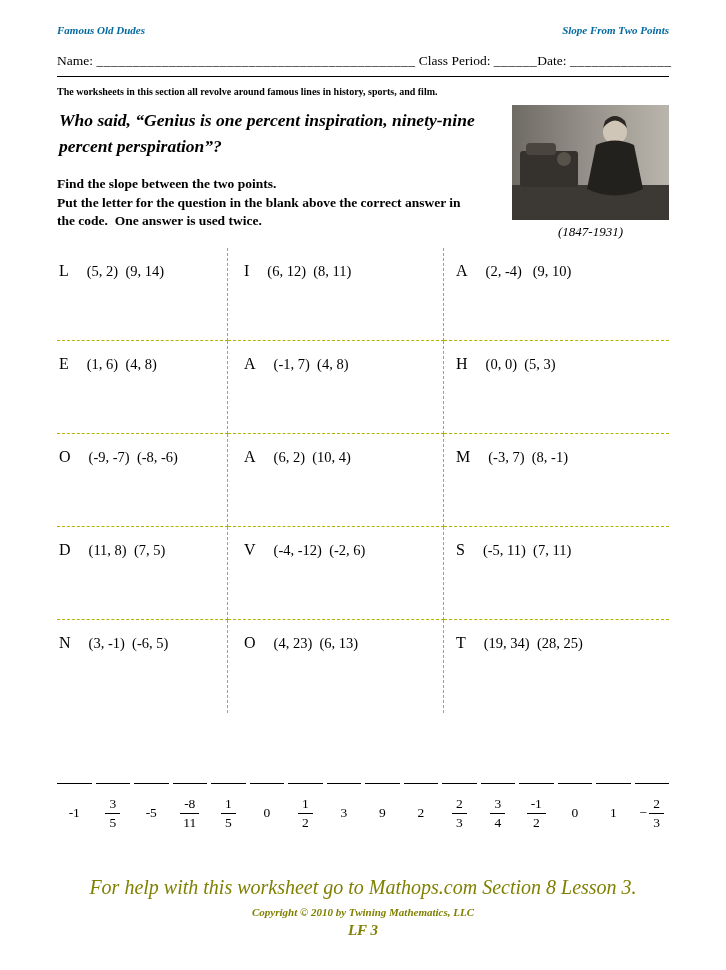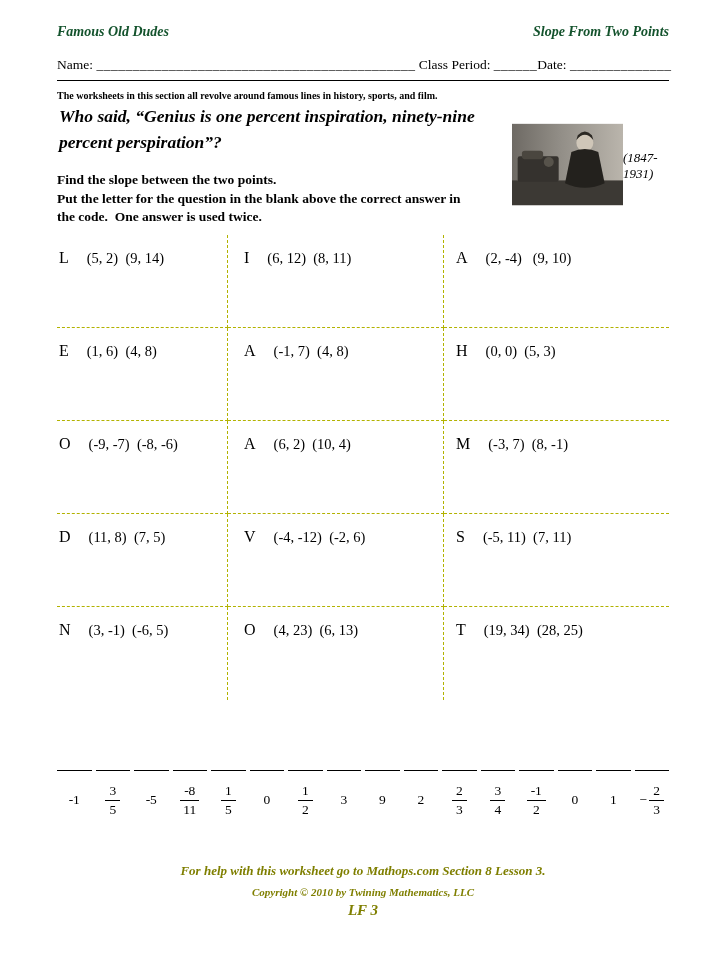--- a/index.html
+++ b/index.html
@@ -8,37 +8,37 @@
     width:726px; height:970px;
     font-family:"Liberation Serif", serif;
     color:#000;
     position:relative;
     overflow:hidden;
   }
   .page { width:726px; height:970px; padding:24px 57px 0 57px; }
 
   
   .top-header { display:flex; justify-content:space-between; align-items:baseline;
-    color:#14532d; font-weight:bold; font-style:italic; font-size:14px; }
+    color:#0369a1; font-weight:bold; font-style:italic; font-size:11px; }
 
   
   .name-line { margin-top:17px; font-size:13.5px; white-space:pre; }
   .name-line .blank { letter-spacing:0.5px;font-style:italic; }
   .rule { border:none; border-top:1.5px solid #000; margin:7px 0 0 0; }
 
   .intro { margin:9px 0 0 0; font-weight:bold; font-size:10px; }
 
   
-  .mid { display:flex; }
+  .mid { display:flex; margin-top:8px; }
   .mid-left { width:442px; }
   .question { margin:2px 0 16px 2px; width:420px;
     font-weight:bold; font-style:italic; font-size:17.5px; line-height:26px; }
   .instr { margin:0 0 1px 0; width:412px; font-weight:bold; font-size:13.5px;
     line-height:18px; white-space:pre-wrap; }
-  .mid-right { margin-left:auto; width:157px; display:flex; flex-direction:row; align-items:center; }
+  .mid-right { margin-left:auto; width:157px; display:flex; flex-direction:column; align-items:center; }
   .photo { width:157px; height:115px; display:block; }
   .caption { font-style:italic; font-size:13px; margin-top:4px; }
 
   
   .grid { margin-top:8px; display:grid; grid-template-columns:171px 216px 1fr;
     grid-auto-rows:93px; width:612px; }
   .pc { display:flex; align-items:baseline; gap:18px; padding-top:14px; }
   .pc:nth-child(3n+1) { padding-left:2px; }
   .pc:nth-child(3n+2) { padding-left:16px; }
   .pc:nth-child(3n)   { padding-left:12px; }
@@ -54,21 +54,21 @@
   .ans-blank { width:100%; height:0; border-bottom:1.3px solid #000; margin-bottom:6px; }
   .ans-val { height:46px; display:flex; align-items:center; justify-content:center;
     font-size:13.5px; }
   .frac { display:inline-flex; flex-direction:column; align-items:center; line-height:1.18; }
   .frac .num { border-bottom:1.2px solid #000; padding:0 4px 1px 4px; }
   .frac .den { padding-top:1px; }
   .pfx { margin-right:2px; }
 
   
   .footer { text-align:center; margin-top:40px; color:#7f7f00; }
-  .help { margin:0; font-weight:bold; font-style:italic; font-size:13px; }
+  .help { margin:0; font-weight:normal; font-style:italic; font-size:20px; }
   .copyright { margin:7px 0 0 0; font-weight:bold; font-style:italic; font-size:11px; }
   .sheet-code { margin:4px 0 12px 0; font-weight:bold; font-style:italic; font-size:15px; }
 </style>
 </head>
 <body>
 
 <div class="page">
 
   <div class="top-header">
     <span>Famous Old Dudes</span>

